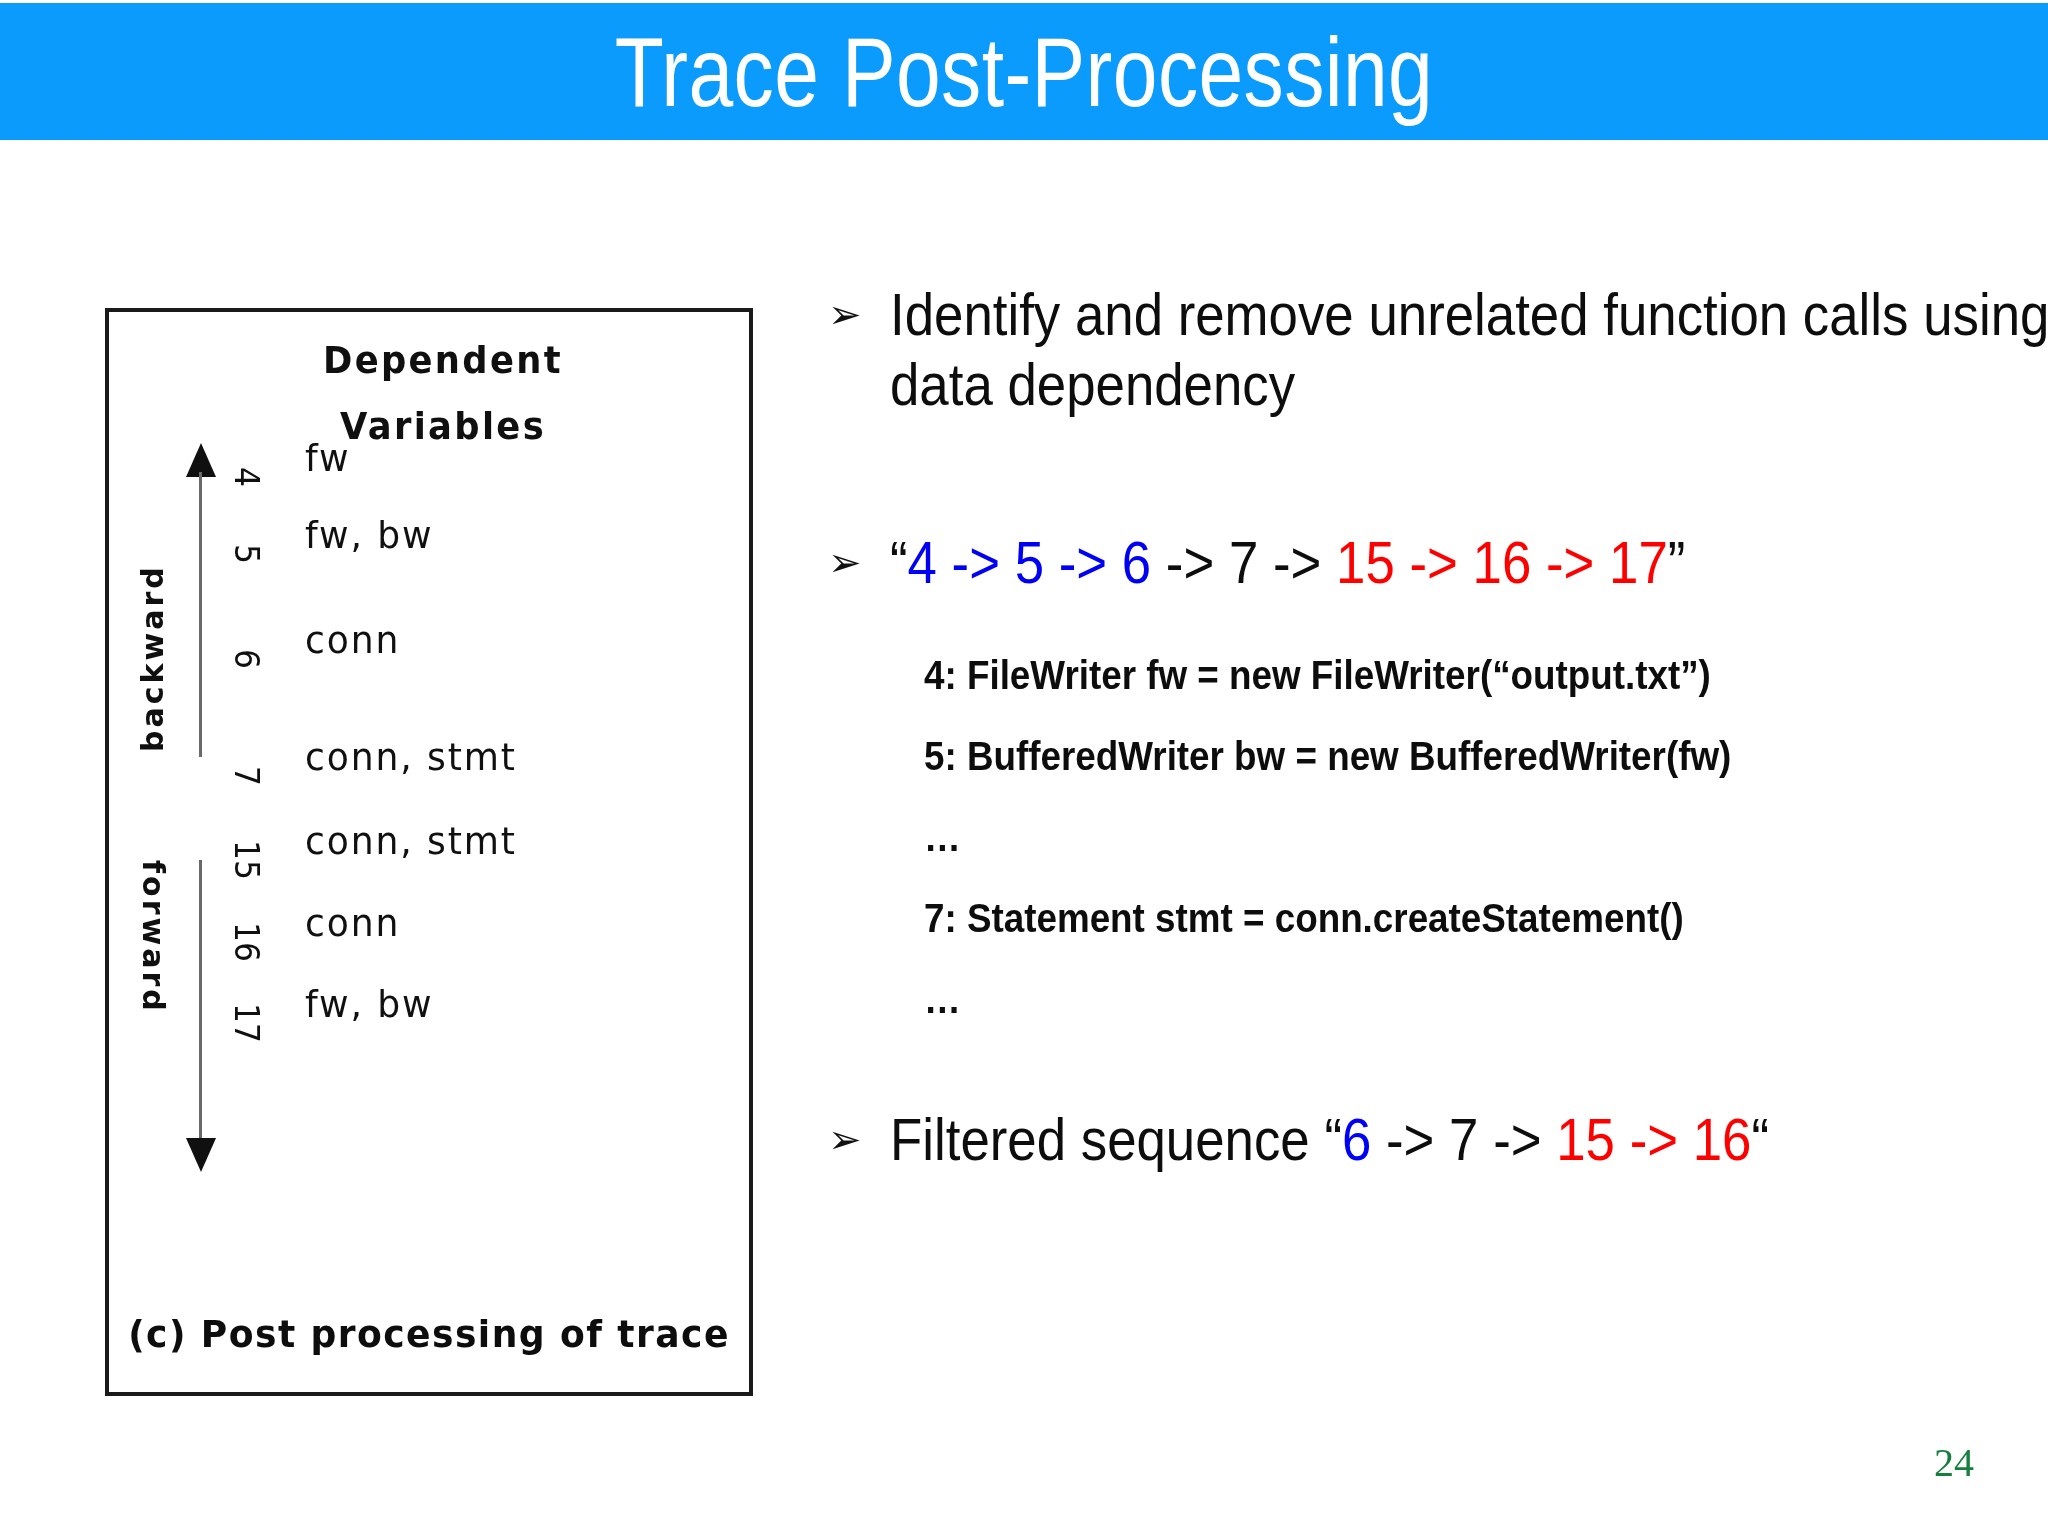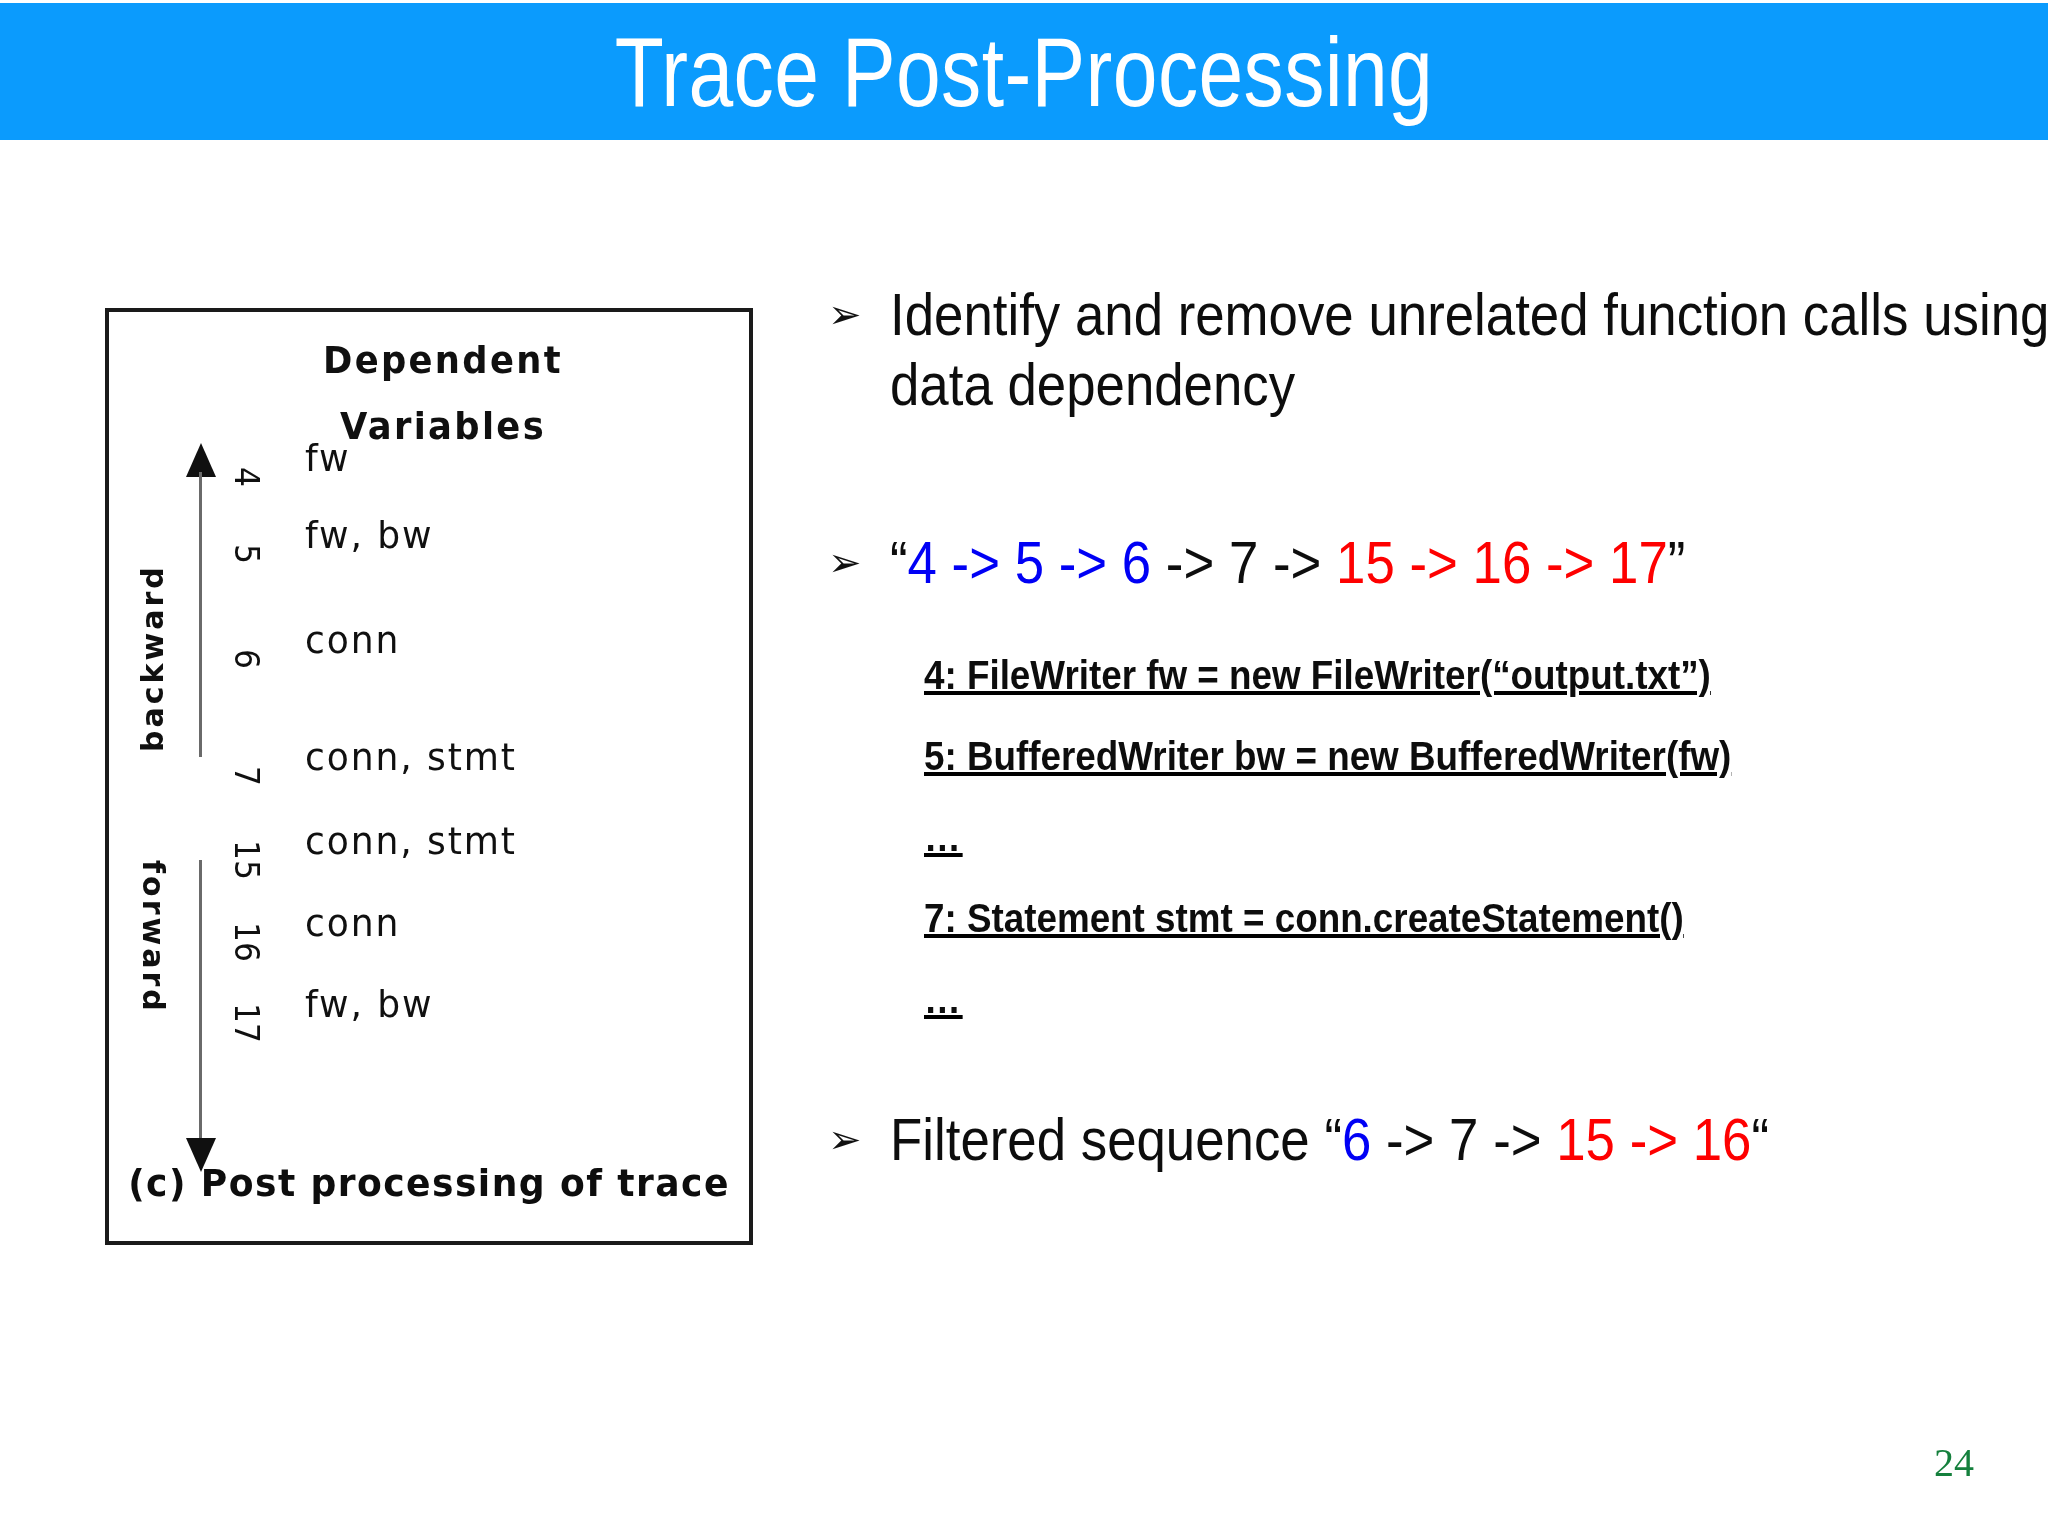--- a/index.html
+++ b/index.html
@@ -44,21 +44,21 @@
     transform: translateY(-50%) scaleX(0.82);
     white-space: nowrap;
   }
 
   
   #diagram-box {
     position: absolute;
     left: 105px;
     top: 308px;
     width: 648px;
-    height: 937px;
+    height: 1088px;
     border: 4px solid #1a1a1a;
     background: #ffffff;
     box-sizing: border-box;
   }
   .dg-heading {
     position: absolute;
     width: 100%;
     text-align: center;
     font-family: "DejaVu Sans", sans-serif;
     font-weight: 700;
@@ -189,21 +189,20 @@
   #bullet-1 .bullet-mark { top: 14px; }
 
   #bullet-2 { position: absolute; left: 0; top: 248px; width: 1180px; }
   #bullet-2 .bullet-mark { top: 14px; }
 
   #code-block {
     position: absolute;
     left: 96px;
     top: 375px;
     width: 1060px;
-    text-decoration: underline;
   }
   .code-line {
     font-family: "Liberation Sans Narrow", "Liberation Sans", sans-serif;
     font-size: 40px;
     font-weight: 700;
     color: #0d0d0d;
     line-height: 1;
     margin-bottom: 41px;
     transform: scaleX(0.92);
     transform-origin: 0 50%;

